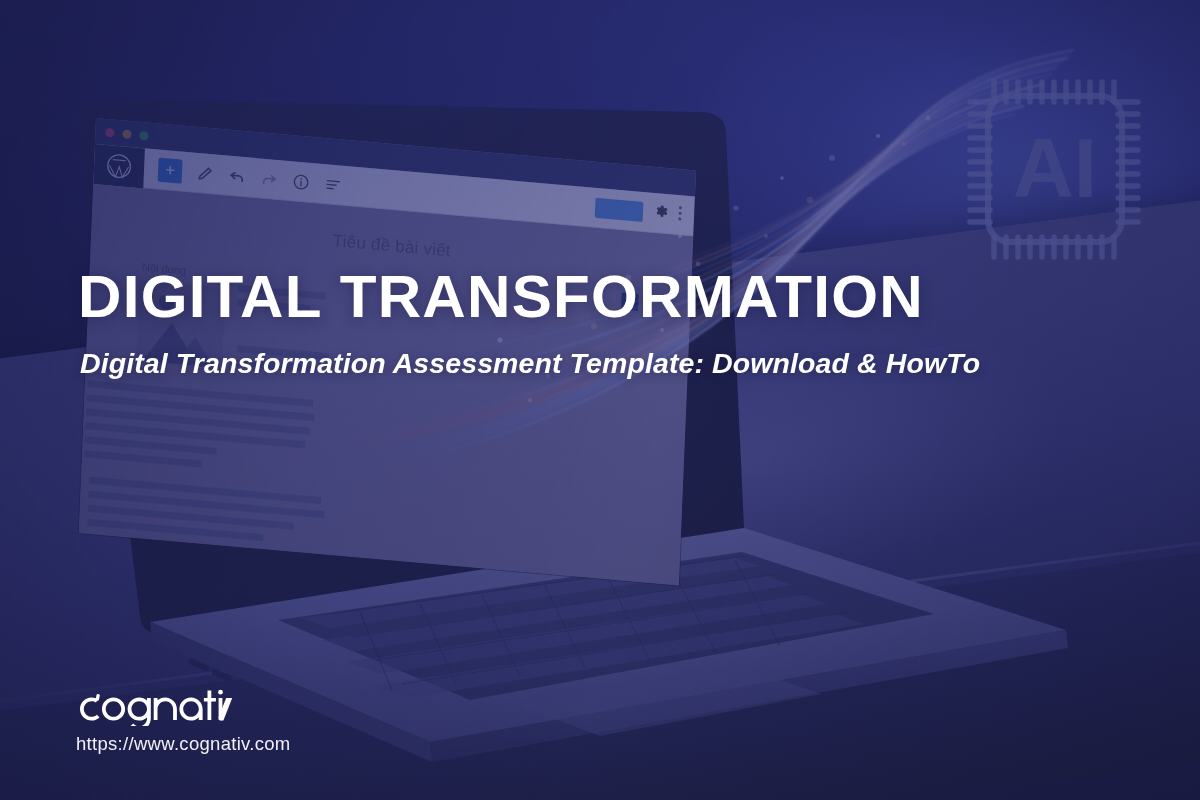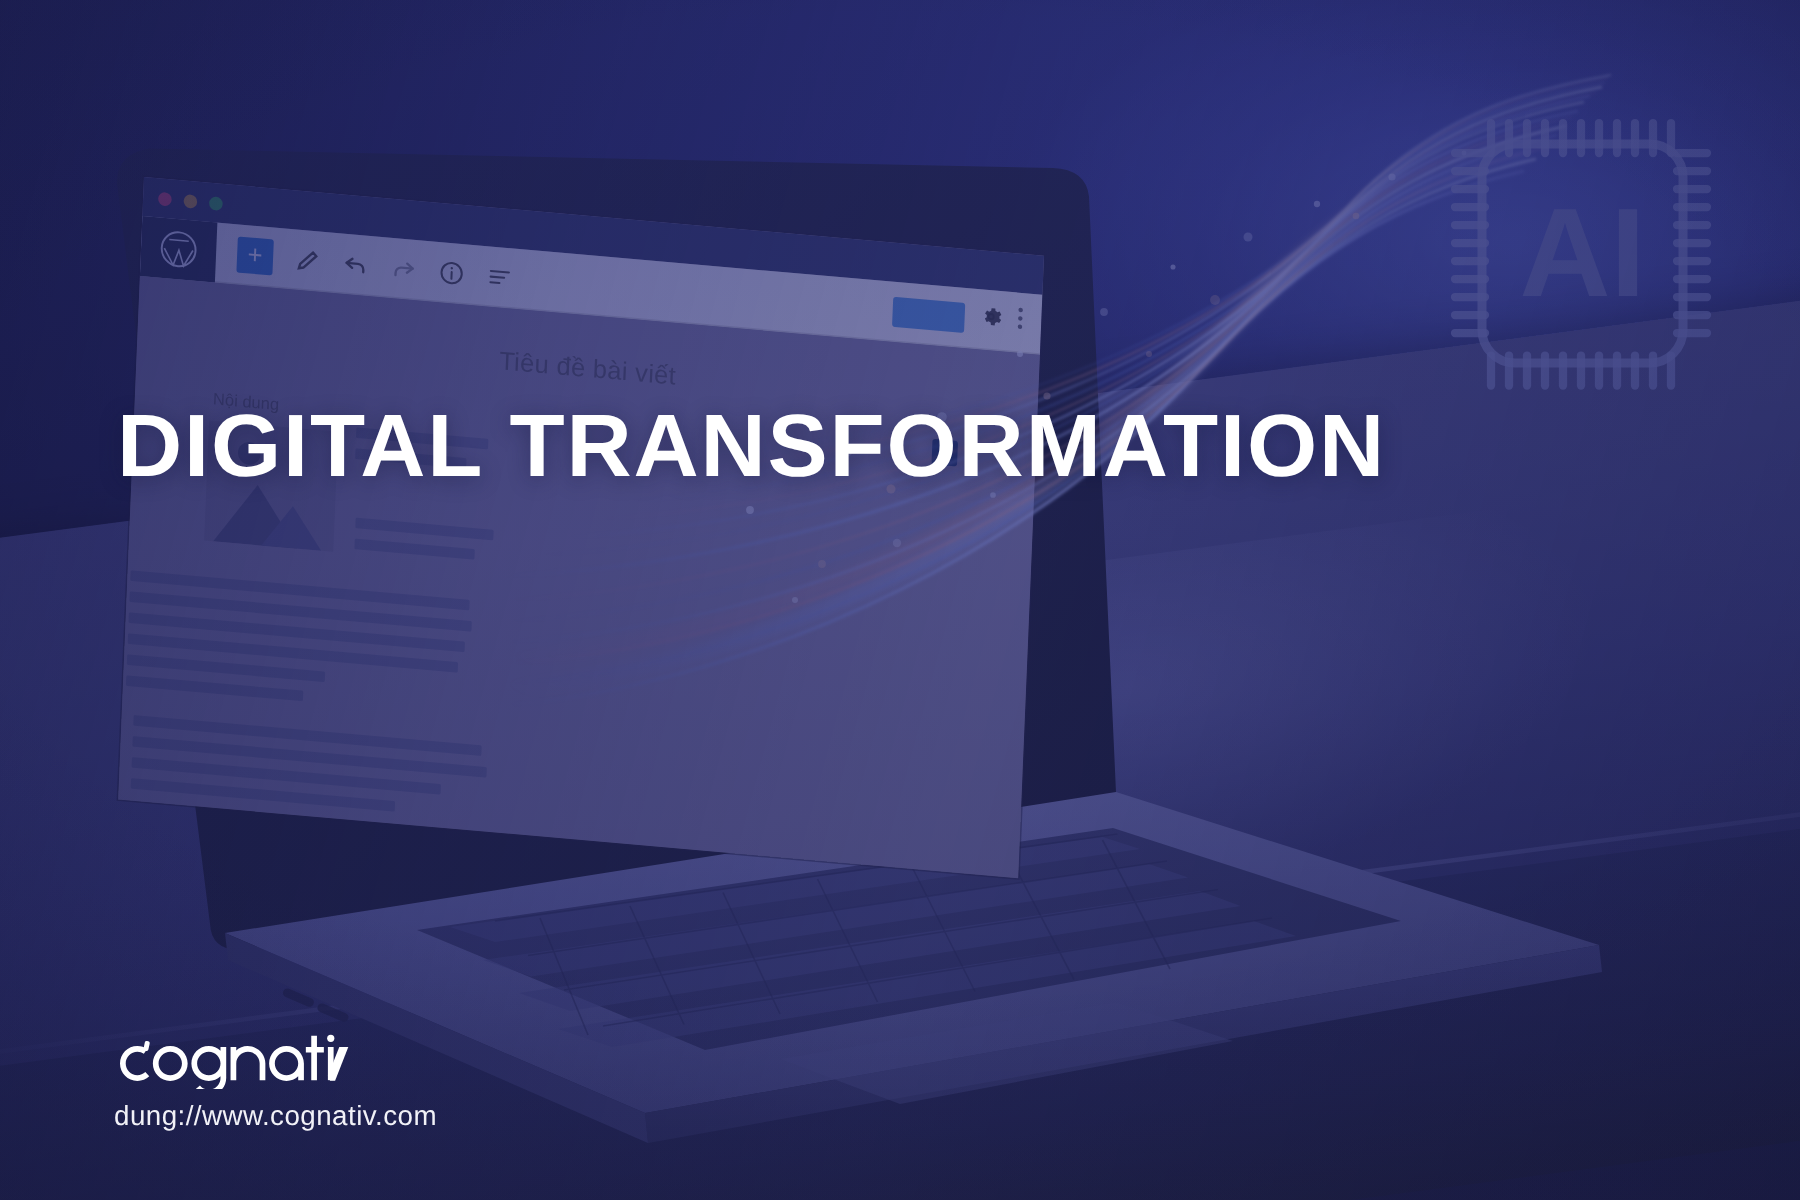--- a/index.html
+++ b/index.html
@@ -458,20 +458,21 @@
       <text x="89" y="125" text-anchor="middle" font-family="Liberation Sans, sans-serif" font-size="84" font-weight="700" fill="#7d86be" opacity="0.82" id="chip-label-text">AI</text>
     </svg>
   </div>
 
   <div class="layer tint"></div>
   <div class="layer tint2"></div>
   <div class="layer vignette"></div>
 
   <div class="content">
     <div class="headline">DIGITAL TRANSFORMATION</div>
+    <div class="subhead">Digital Transformation Assessment Template: Download &amp; HowTo</div>
 
     <div class="brand">
       <svg width="162" height="40" viewBox="0 0 162 40">
         <g fill="#ffffff">
 
           <path d="M17.6,11.4c-6.4,0-11.6,5.2-11.6,11.6S11.2,34.6,17.6,34.6c3.0,0,5.8-1.2,7.9-3.1l-2.6-2.8
                    c-1.4,1.3-3.3,2.1-5.3,2.1c-4.3,0-7.8-3.5-7.8-7.8s3.5-7.8,7.8-7.8c1.6,0,3.1,0.5,4.3,1.3l2.2-3.2
                    C22.3,12.1,20.1,11.4,17.6,11.4z"></path>
           <rect x="22.1" y="8.0" width="3.3" height="6.6" rx="1.2" transform="rotate(12 23.7 11.3)"></rect>
 
@@ -491,16 +492,16 @@
 
           <path d="M137.3,4.5h-3.8v7.5h-3.6v3.6h3.6v18.5h3.8V15.6h4.6v-3.6h-4.6V4.5z"></path>
 
           <rect x="144.6" y="12.0" width="3.8" height="22.1"></rect>
           <circle cx="146.5" cy="6.2" r="2.4"></circle>
 
           <path d="M158.2,12.0l-6.6,16.6l-1.0,2.6l0,0l1.4,3.3h3.4l8.8-22.5H158.2z" transform="translate(-6,0)"></path>
         </g>
       </svg>
     </div>
-    <div class="brand-url">dung://www.cognativ.com</div>
+    <div class="brand-url">https://www.cognativ.com</div>
   </div>
 
 </div>
 
 </body></html>

